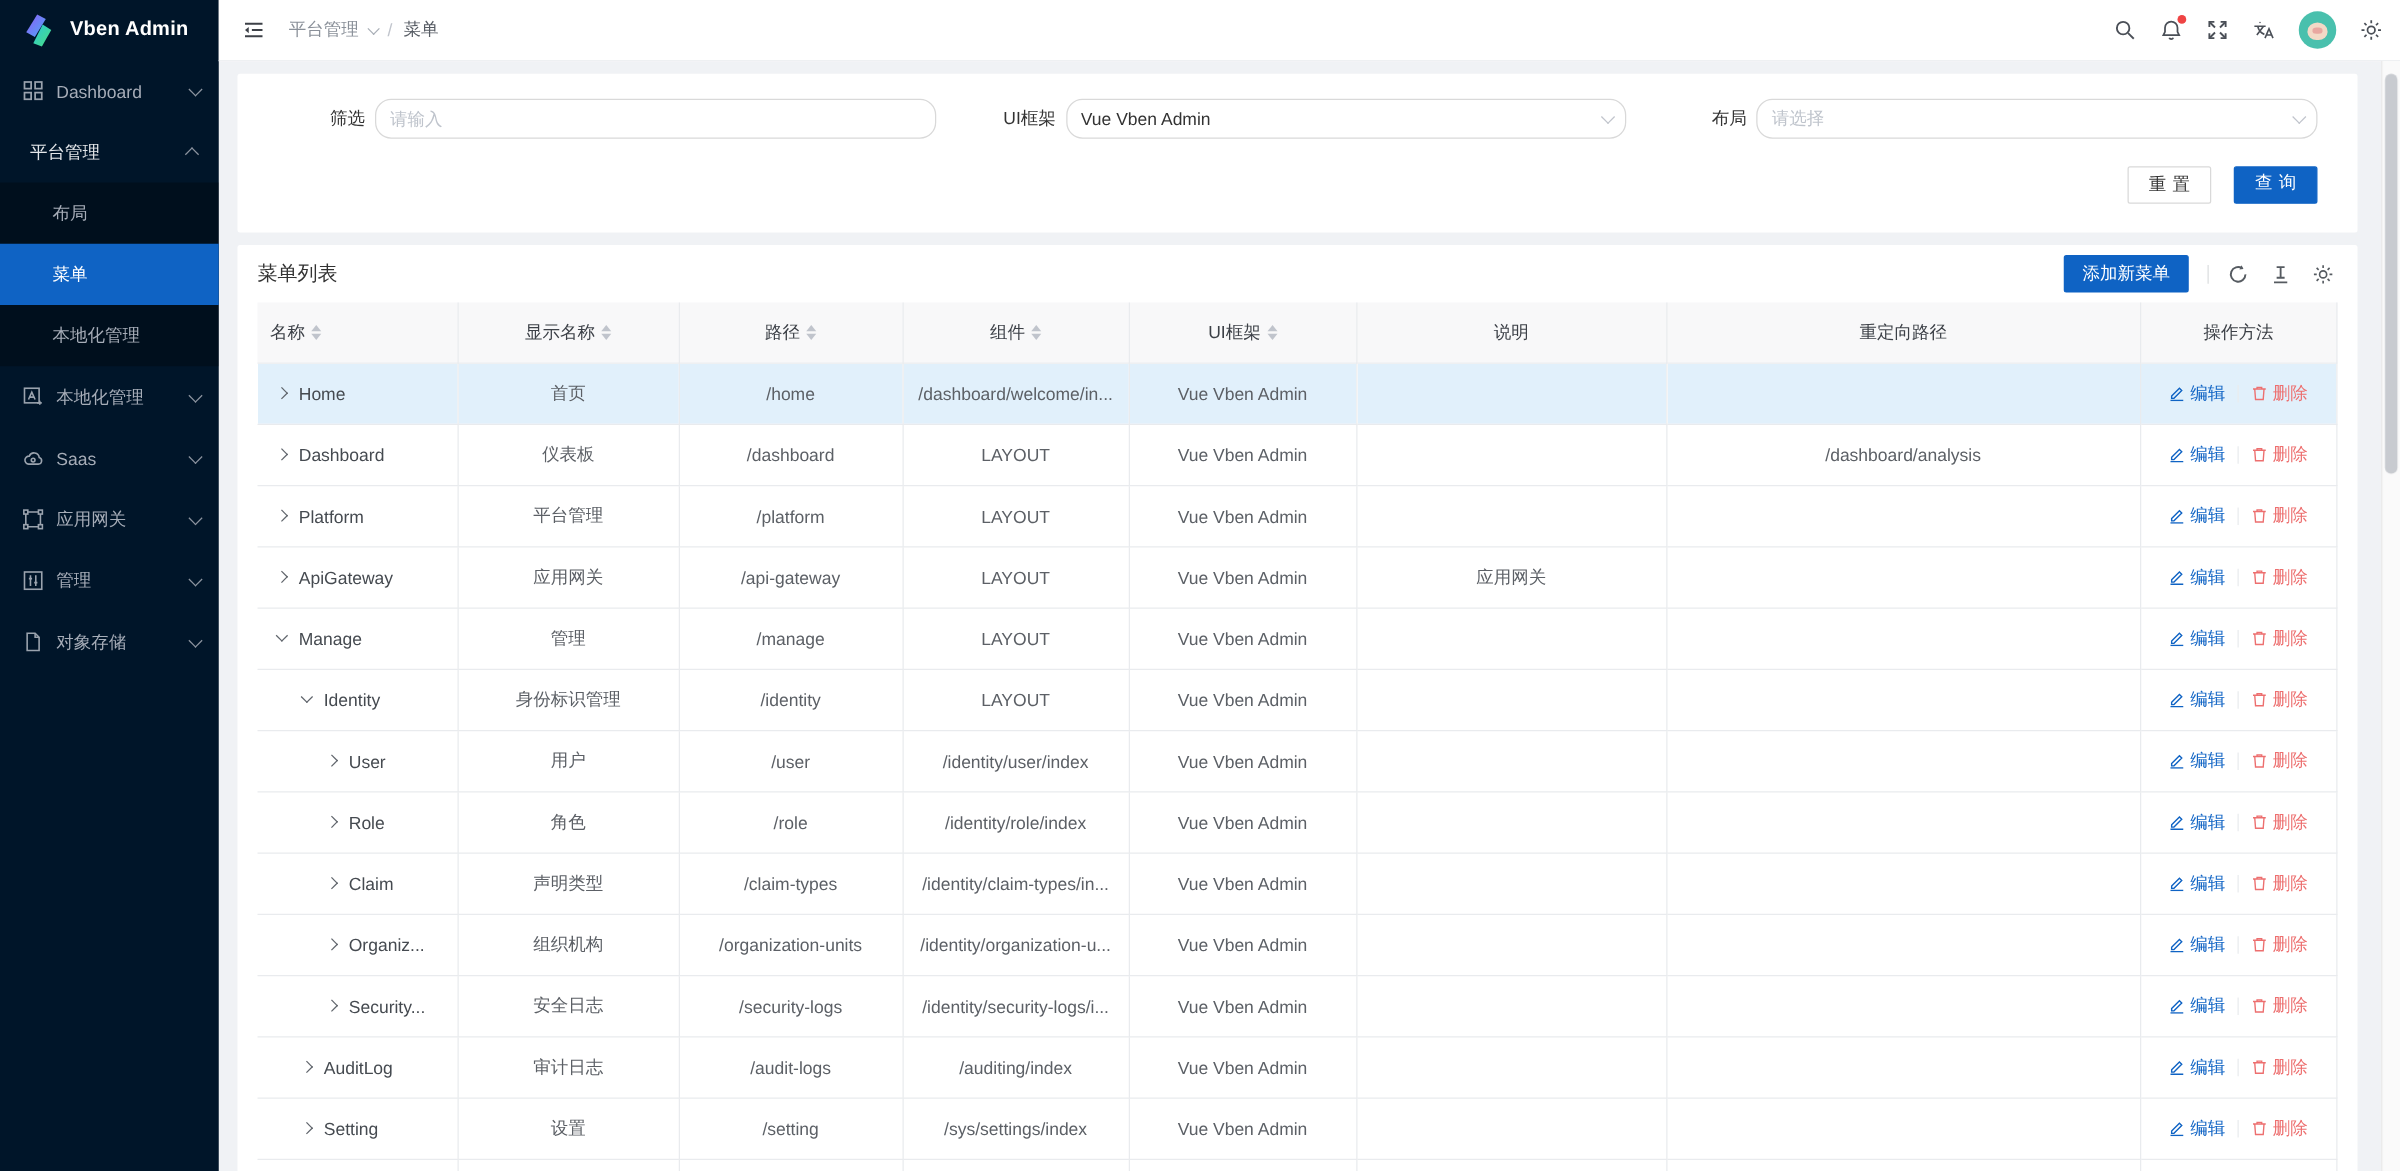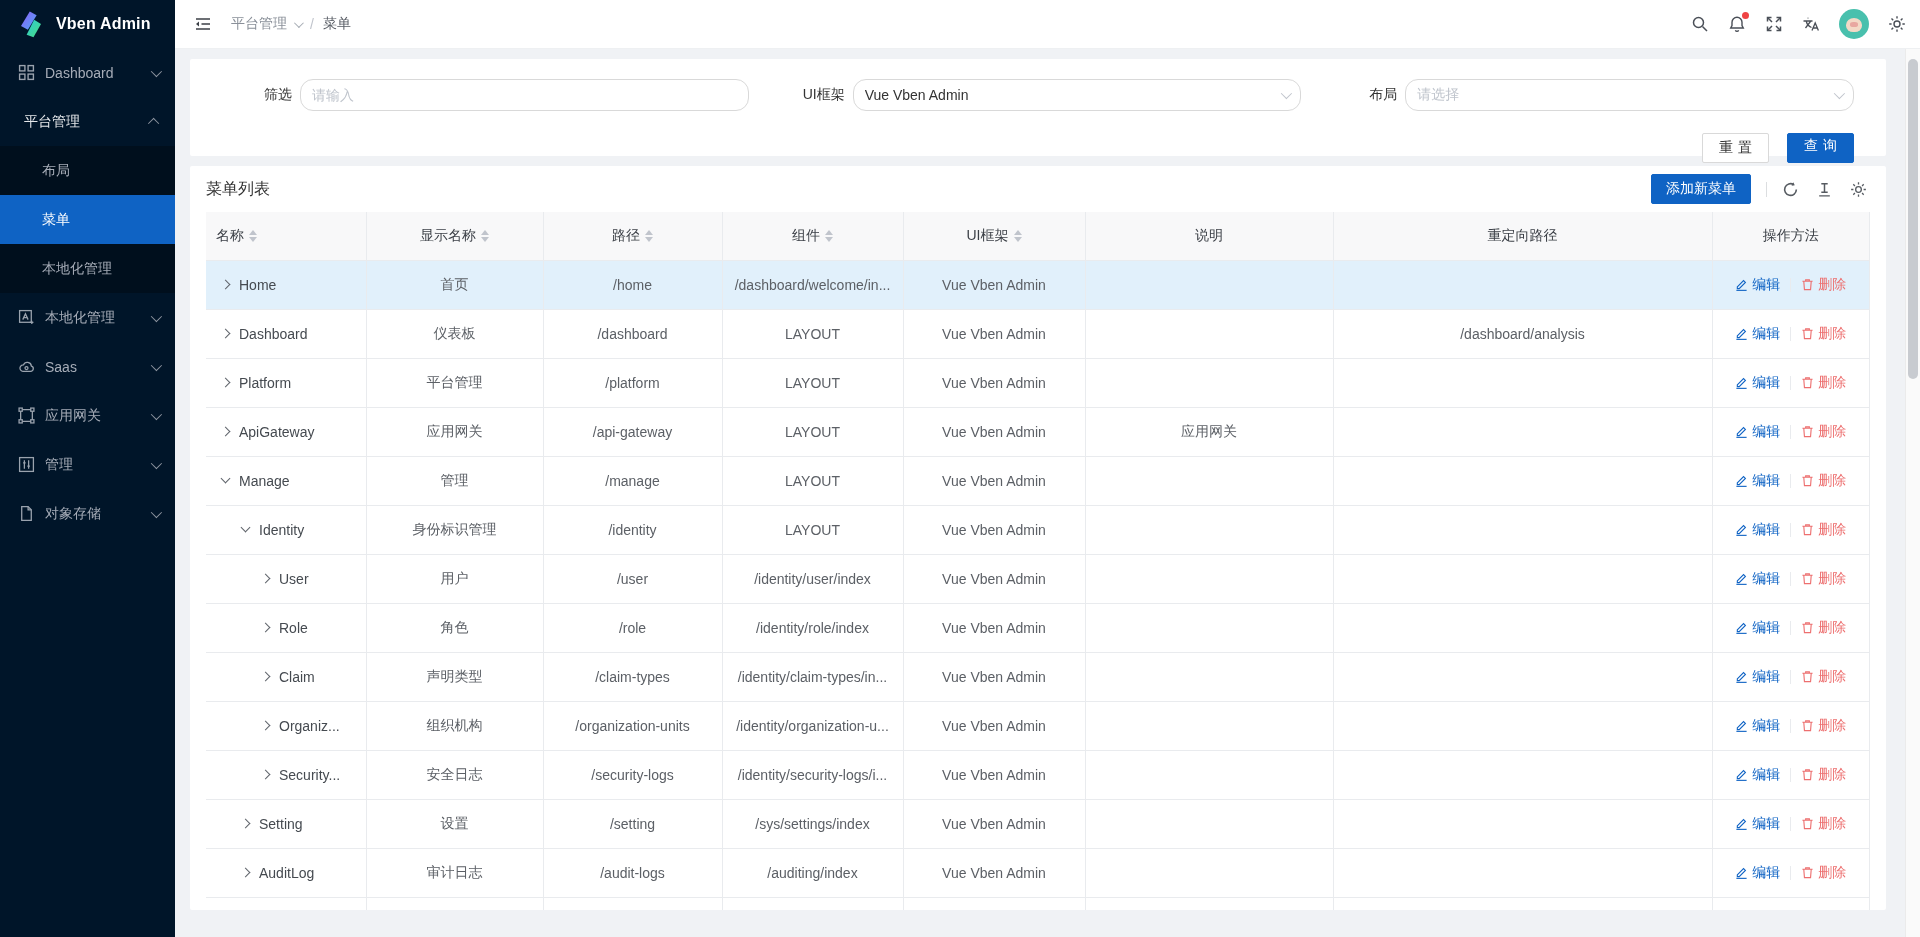--- a/index.html
+++ b/index.html
@@ -34,21 +34,21 @@
   .tb-icon { width:18px; height:18px; color:#4a4f57; cursor:pointer; position:relative; }
   .badge-dot { position:absolute; top:-3px; right:-3px; width:7px; height:7px; border-radius:50%; background:#ef4444; }
   .avatar { width:30px; height:30px; border-radius:50%; background:#49c0ad; cursor:pointer; position:relative; overflow:hidden; }
   .avatar::after { content:""; position:absolute; left:7px; top:9px; width:16px; height:14px; border-radius:50% 50% 45% 45%; background:#f3d9c6; }
   .avatar::before { content:""; position:absolute; left:11px; top:13px; width:8px; height:5px; border-radius:40%; background:#e8a7a0; z-index:1; }
 
   
   .content { flex:1; min-height:0; padding:10px 34px 0 15px; overflow:hidden; }
   .card { background:#fff; border-radius:2px; }
 
-  .filter-card { height:97px; margin-bottom:10px; padding:20px 32px 0 24px; }
+  .filter-card { height:127px; margin-bottom:10px; padding:20px 32px 0 24px; }
   .filter-row { display:flex; }
   .f-field { flex:1; display:flex; align-items:center; margin-right:18px; }
   .f-field:last-child { margin-right:0; }
   .f-label { width:78px; text-align:right; margin-right:8px; color:#333; font-size:14px; flex:none; white-space:nowrap; }
   .f-input, .f-select { flex:1; height:32px; border:1px solid #d9d9d9; border-radius:13px; background:#fff; font-size:14px; color:#333; padding:0 11px; display:flex; align-items:center; }
   input.f-input { outline:none; font-family:inherit; }
   input.f-input::placeholder { color:#bfc4cc; }
   .f-select { cursor:pointer; }
   .sel-text { flex:1; white-space:nowrap; overflow:hidden; }
   .sel-text.ph { color:#bfc4cc; }
@@ -750,20 +750,52 @@
                       </svg>
                       <span>删除</span>
                     </span>
                   </div>
                 </td>
               </tr>
               <tr>
                 <td class="c-name">
                   <div class="tree lv1">
                     <span class="tcaret"></span>
+                    <span>AuditLog</span>
+                  </div>
+                </td>
+                <td>审计日志</td>
+                <td>/audit-logs</td>
+                <td>/auditing/index</td>
+                <td>Vue Vben Admin</td>
+                <td></td>
+                <td></td>
+                <td class="c-op">
+                  <div class="ops">
+                    <span class="op edit">
+                      <svg viewBox="0 0 14 14" fill="none" stroke="currentColor" stroke-width="1.2">
+                        <path d="M2.5 9.5 9.2 2.8l2 2L4.5 11.5H2.5z"></path>
+                        <path d="M1.5 13.3h11"></path>
+                      </svg>
+                      <span>编辑</span>
+                    </span>
+                    <span class="op-div"></span>
+                    <span class="op del">
+                      <svg viewBox="0 0 14 14" fill="none" stroke="currentColor" stroke-width="1.2">
+                        <path d="M1.5 3.5h11M5 3.5V2h4v1.5M3 3.5l.7 9h6.6l.7-9"></path>
+                      </svg>
+                      <span>删除</span>
+                    </span>
+                  </div>
+                </td>
+              </tr>
+              <tr>
+                <td class="c-name">
+                  <div class="tree lv1">
+                    <span class="tcaret"></span>
                     <span>Setting</span>
                   </div>
                 </td>
                 <td>设置</td>
                 <td>/setting</td>
                 <td>/sys/settings/index</td>
                 <td>Vue Vben Admin</td>
                 <td></td>
                 <td></td>
                 <td class="c-op">
@@ -778,52 +810,20 @@
                     <span class="op-div"></span>
                     <span class="op del">
                       <svg viewBox="0 0 14 14" fill="none" stroke="currentColor" stroke-width="1.2">
                         <path d="M1.5 3.5h11M5 3.5V2h4v1.5M3 3.5l.7 9h6.6l.7-9"></path>
                       </svg>
                       <span>删除</span>
                     </span>
                   </div>
                 </td>
               </tr>
-              <tr>
-                <td class="c-name">
-                  <div class="tree lv1">
-                    <span class="tcaret"></span>
-                    <span>AuditLog</span>
-                  </div>
-                </td>
-                <td>审计日志</td>
-                <td>/audit-logs</td>
-                <td>/auditing/index</td>
-                <td>Vue Vben Admin</td>
-                <td></td>
-                <td></td>
-                <td class="c-op">
-                  <div class="ops">
-                    <span class="op edit">
-                      <svg viewBox="0 0 14 14" fill="none" stroke="currentColor" stroke-width="1.2">
-                        <path d="M2.5 9.5 9.2 2.8l2 2L4.5 11.5H2.5z"></path>
-                        <path d="M1.5 13.3h11"></path>
-                      </svg>
-                      <span>编辑</span>
-                    </span>
-                    <span class="op-div"></span>
-                    <span class="op del">
-                      <svg viewBox="0 0 14 14" fill="none" stroke="currentColor" stroke-width="1.2">
-                        <path d="M1.5 3.5h11M5 3.5V2h4v1.5M3 3.5l.7 9h6.6l.7-9"></path>
-                      </svg>
-                      <span>删除</span>
-                    </span>
-                  </div>
-                </td>
-              </tr>
               <tr class="partial">
                 <td></td>
                 <td></td>
                 <td></td>
                 <td></td>
                 <td></td>
                 <td></td>
                 <td></td>
                 <td></td>
               </tr>

